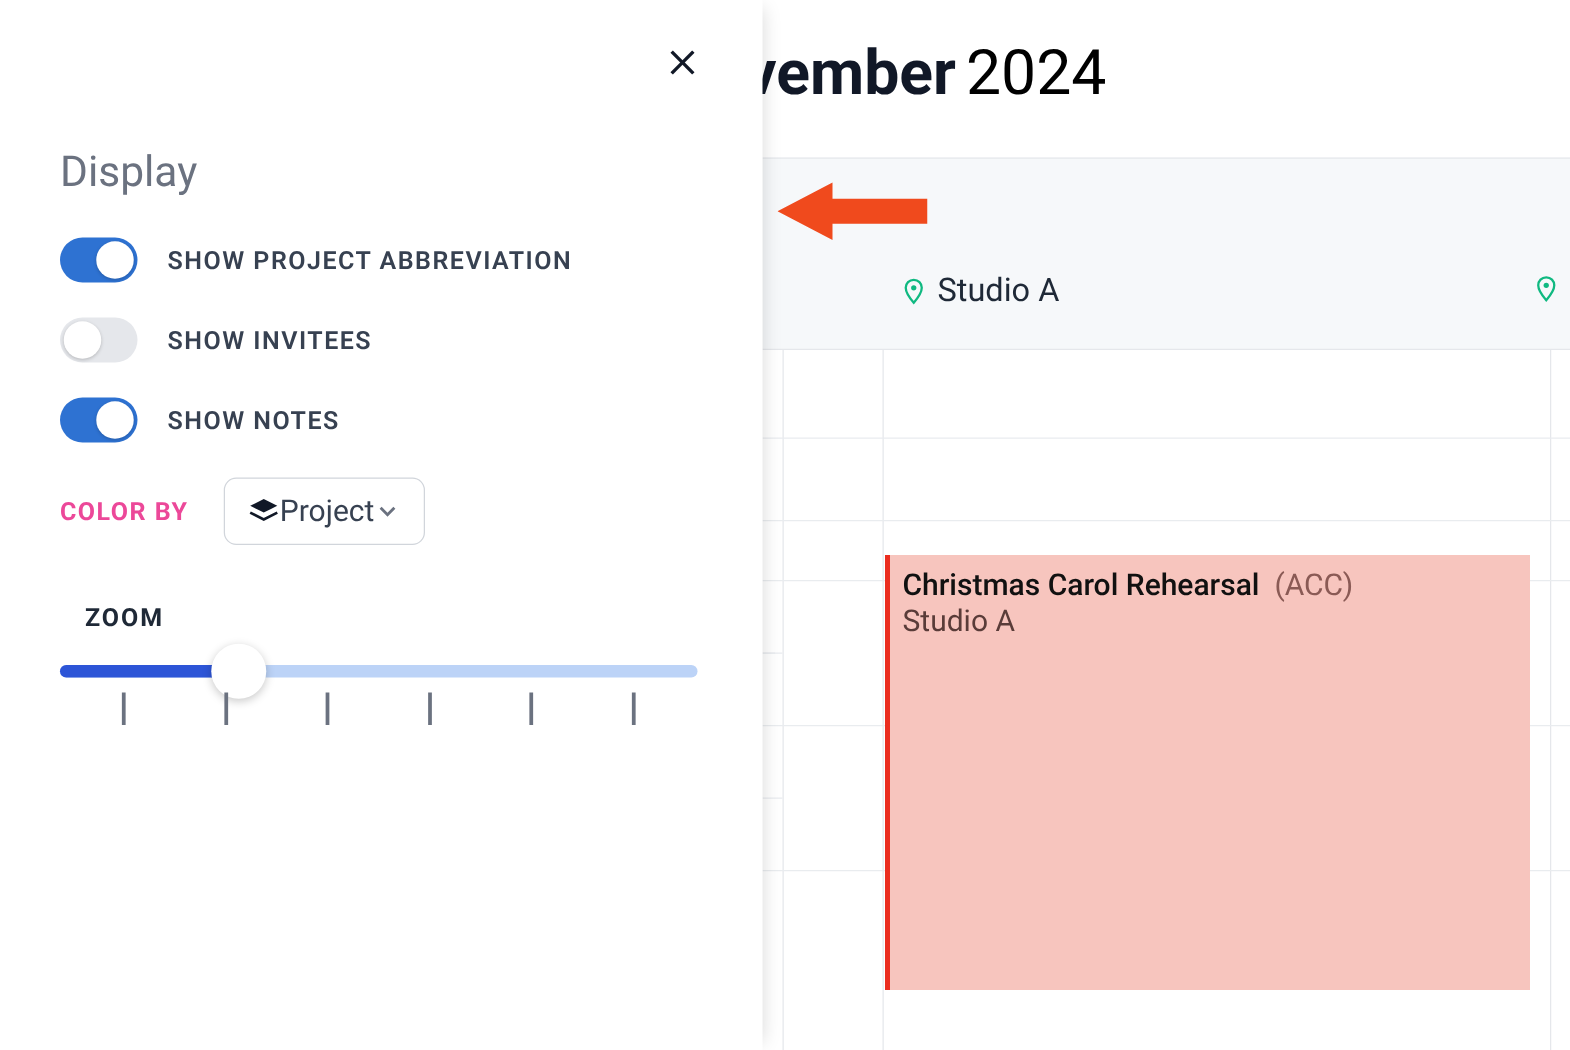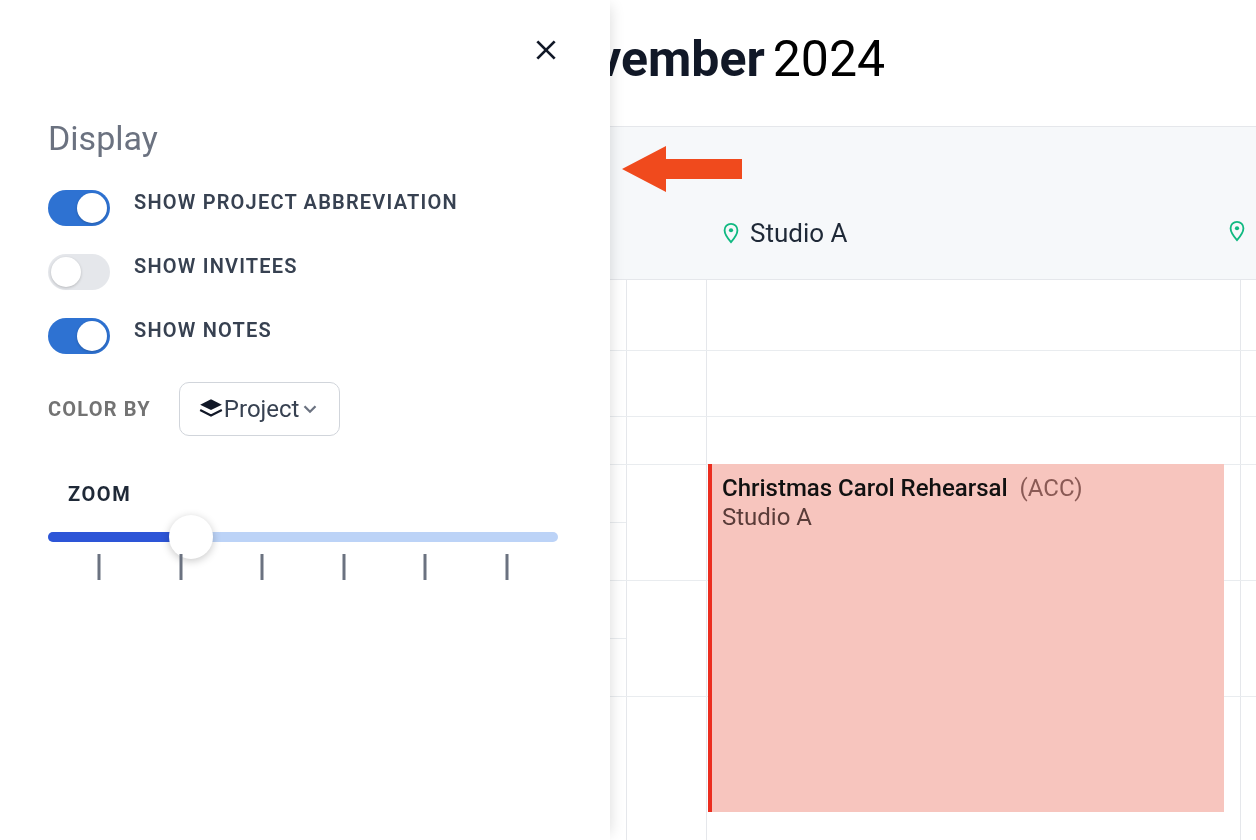--- a/index.html
+++ b/index.html
@@ -26,20 +26,21 @@
   .close-btn svg { width: 26px; height: 26px; stroke: #111827; stroke-width: 2.5; }
   .panel h2 {
     font-size: 34px;
     font-weight: 400;
     color: #6b7280;
     margin-top: 84px;
     margin-bottom: 32px;
   }
   .toggle-row {
     display: flex;
+    align-items: center;
     gap: 24px;
     margin-bottom: 28px;
   }
   .toggle {
     width: 62px; height: 36px;
     border-radius: 18px;
     position: relative;
     cursor: pointer;
     flex-shrink: 0;
   }
@@ -65,21 +66,21 @@
     display: flex;
     align-items: center;
     gap: 28px;
     margin-top: 10px;
     margin-bottom: 46px;
   }
   .color-by-label {
     font-size: 20px;
     font-weight: 700;
     letter-spacing: 0.06em;
-    color: #737373;
+    color: #ec4899;
   }
   .select {
     display: flex; align-items: center;
     border: 1px solid #d1d5db;
     border-radius: 10px;
     padding: 12px 18px;
     cursor: pointer;
     background: #fff;
   }
   .select .layers-icon { width: 26px; height: 26px; }
@@ -192,21 +193,21 @@
   }
   .tick-line {
     position: absolute;
     width: 1px;
     height: 10px;
     background: #d1d5db;
   }
 
   .event {
     position: absolute;
-    left: 708px; top: 464px;
+    left: 708px; top: 444px;
     width: 516px; height: 348px;
     background: #f7c5be;
     border-left: 4px solid #eb2d1f;
     padding: 10px 10px;
     font-size: 24px;
     line-height: 1.22;
     overflow: hidden;
   }
   .event .etitle { font-weight: 500; color: #111; display: inline; }
   .event .abbrev { color: #8a5a55; font-weight: 400; margin-left: 6px; }

